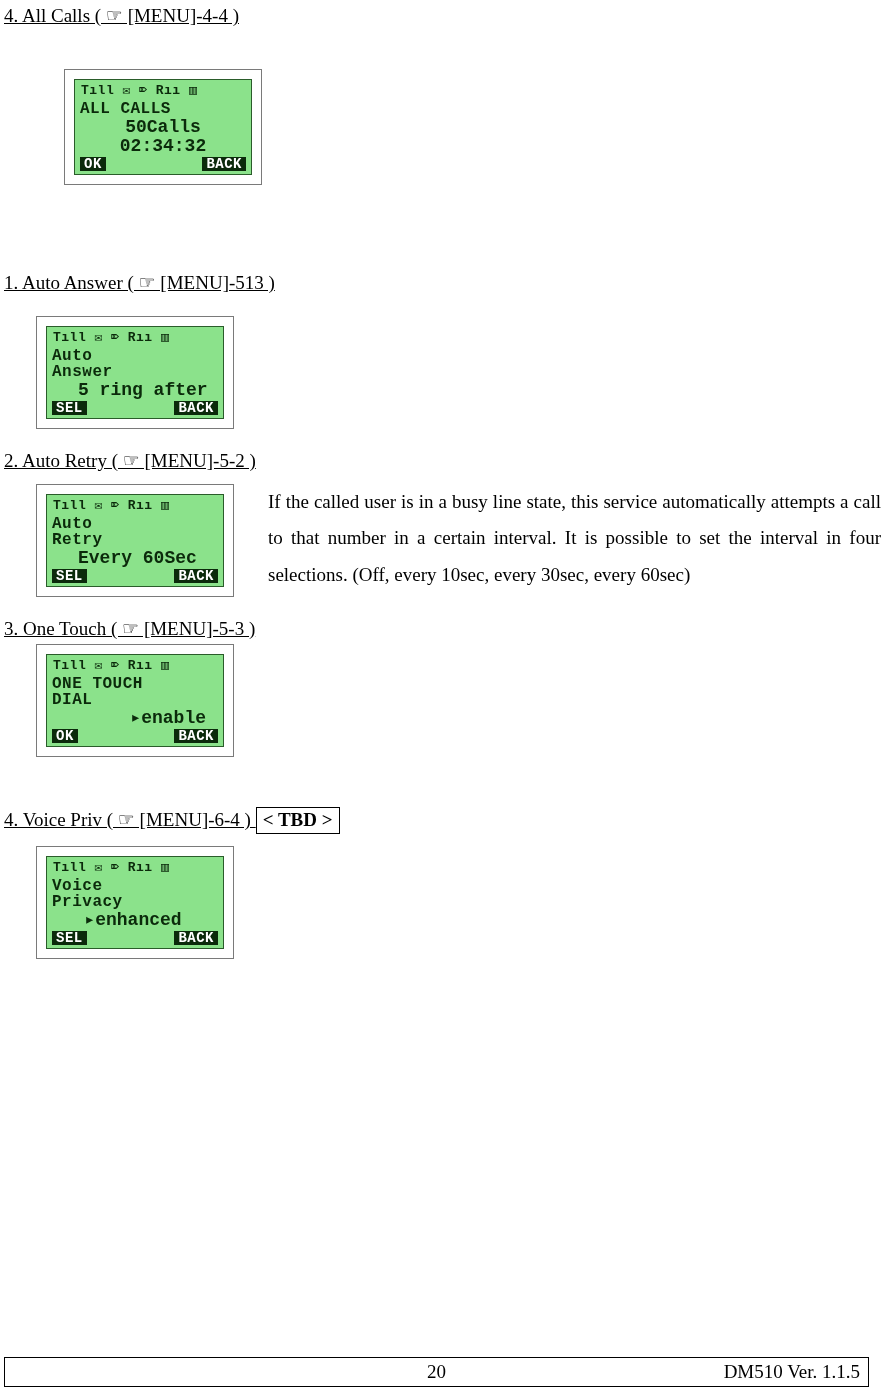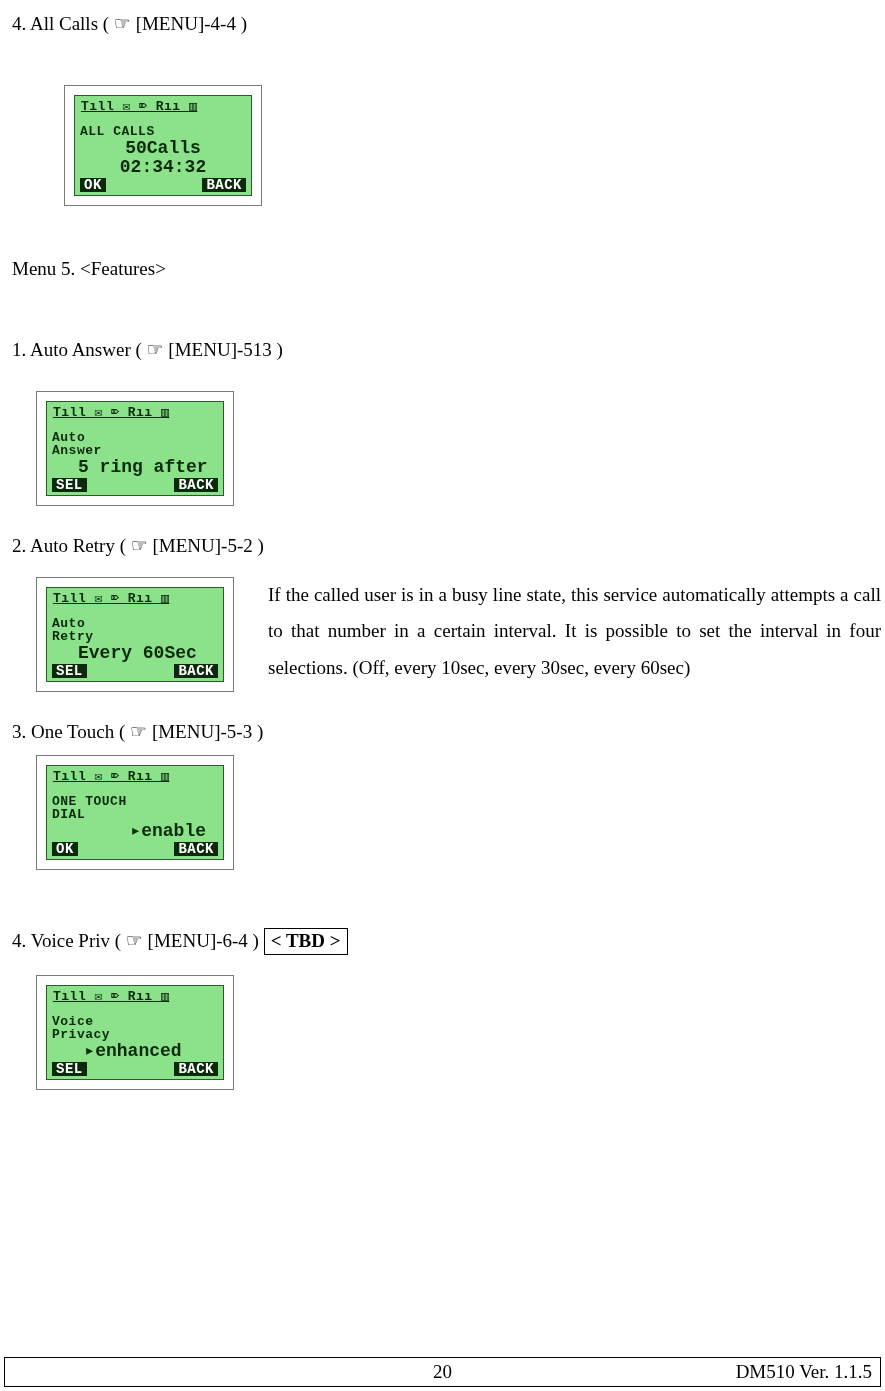--- a/index.html
+++ b/index.html
@@ -15,22 +15,23 @@
     box-sizing: border-box;
     width: 885px;
     min-height: 1391px;
     padding: 0 0 0 0;
     position: relative;
   }
   .content {
     padding: 4px 4px 0 4px;
   }
   .section-heading {
-    margin: 8px;
+    margin: 0;
     font-weight: normal;
+    text-decoration: underline;
   }
   .body-text {
     text-align: justify;
     line-height: 1.92;
     margin: 0;
   }
   .row {
     display: flex;
     align-items: flex-start;
     gap: 28px;
@@ -54,25 +55,24 @@
     padding: 4px 5px 3px 5px;
     line-height: 1.0;
     font-size: 15px;
   }
   .lcd-status {
     display: flex;
     justify-content: space-between;
     font-size: 13px;
     letter-spacing: 0.5px;
     padding: 0 1px;
-    text-decoration: underline;
   }
   .lcd-title {
-    margin-top: 12px;
-    font-size: 13px;
+    margin-top: 4px;
+    font-size: 16px;
     letter-spacing: 0.5px;
     white-space: pre;
   }
   .lcd-body {
     text-align: center;
     margin-top: 1px;
     font-size: 18px;
     white-space: pre;
   }
   .lcd-body.indent {
@@ -94,21 +94,21 @@
   .tbd-box {
     border: 1px solid #000;
     padding: 0 6px;
     font-weight: bold;
     display: inline-block;
     line-height: 1.3;
   }
   .footer {
     position: absolute;
     left: 4px;
-    right: 4px;
+    right: 16px;
     bottom: 4px;
     border: 1px solid #000;
     display: flex;
     font-size: 19px;
     line-height: 1.4;
     height: 28px;
     align-items: center;
   }
   .footer .page-num {
     position: absolute;
@@ -148,21 +148,20 @@
                 </div>
               </div>
             </div>
           </div>
         </div>
       </div>
     </div>
 
     <div class="vspace-lg"></div>
 
-    <p class="section-heading">Menu 5. &lt;Features&gt;</p>
 
     <div style="height:42px;"></div>
 
     <p class="section-heading">1. Auto Answer ( ☞ [MENU]-513 )</p>
     <div class="vspace-md"></div>
     <div class="row" style="margin-left:32px; gap:34px;">
       <div class="phone-screen">
         <div class="lcd">
           <div class="lcd-status">Tıll  ✉ ⌦ Rıı ▥</div>
           <div class="lcd-title" style="white-space:pre;">Auto

